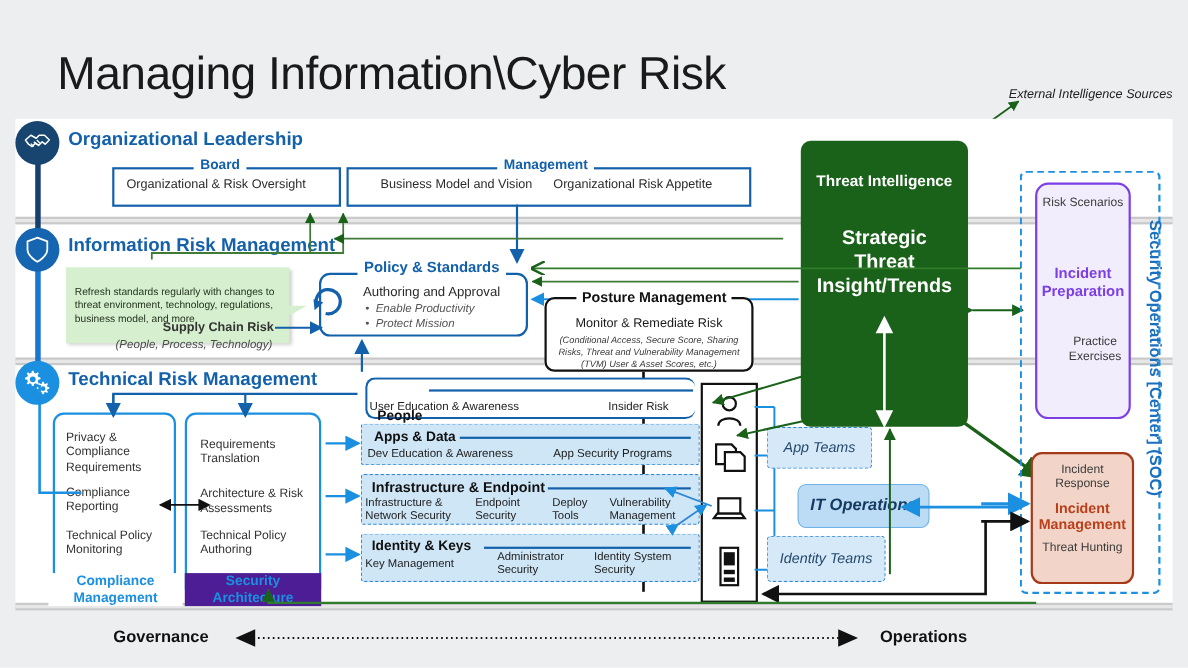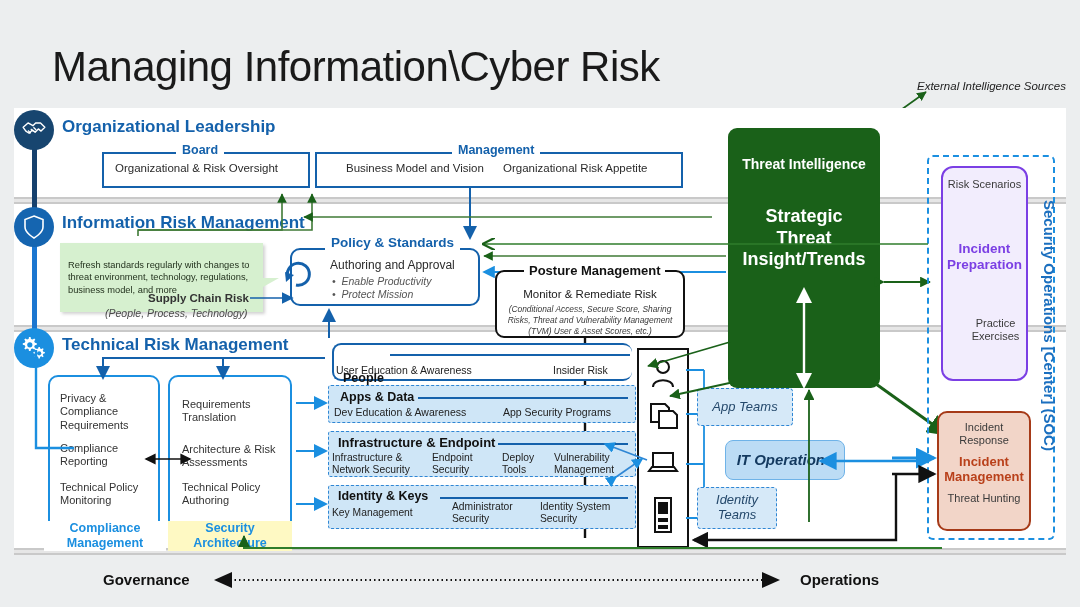--- a/index.html
+++ b/index.html
@@ -248,21 +248,21 @@
   <div class="abs bracketbox thin" style="left:48px;top:375px;width:112px;height:170px;border-color:#1b8fe0;"></div>
   <div class="abs" style="left:60px;top:392px;width:100px;font-size:11px;color:#333;line-height:1.22;">Privacy &amp; Compliance Requirements</div>
   <div class="abs" style="left:60px;top:442px;width:100px;font-size:11px;color:#333;line-height:1.22;">Compliance Reporting</div>
   <div class="abs" style="left:60px;top:481px;width:100px;font-size:11px;color:#333;line-height:1.22;">Technical Policy Monitoring</div>
   <div class="abs" style="left:44px;top:521px;width:122px;text-align:center;font-size:12.5px;font-weight:bold;color:#1b8fe0;line-height:1.2;background:#fff;">Compliance Management</div>
 
   <div class="abs bracketbox thin" style="left:168px;top:375px;width:124px;height:170px;border-color:#1b8fe0;"></div>
   <div class="abs" style="left:182px;top:398px;width:110px;font-size:11px;color:#333;line-height:1.22;">Requirements Translation</div>
   <div class="abs" style="left:182px;top:443px;width:112px;font-size:11px;color:#333;line-height:1.22;">Architecture &amp; Risk Assessments</div>
   <div class="abs" style="left:182px;top:481px;width:110px;font-size:11px;color:#333;line-height:1.22;">Technical Policy Authoring</div>
-  <div class="abs" style="left:168px;top:521px;width:124px;text-align:center;font-size:12.5px;font-weight:bold;color:#1b8fe0;line-height:1.2;background:#fef9c3;">Security Architecture</div>
+  <div class="abs" style="left:168px;top:521px;width:124px;text-align:center;font-size:12.5px;font-weight:bold;color:#1b8fe0;line-height:1.2;background:#4c1d95;">Security Architecture</div>
 
   <svg class="abs" style="left:140px;top:450px;" width="58" height="18">
     <line x1="6" y1="9" x2="50" y2="9" stroke="#111" stroke-width="1.6" marker-end="url(#kArrow)" marker-start="url(#kArrowStart)"></line>
   </svg>
 
   <svg class="abs" style="left:95px;top:348px;" width="240" height="32">
     <path d="M8,30 L8,10 L230,10" fill="none" stroke="#1461ab" stroke-width="2"></path>
     <path d="M8,10 L8,30" fill="none" stroke="#1461ab" stroke-width="2" marker-end="url(#bArrow)"></path>
     <path d="M128,10 L128,30" fill="none" stroke="#1461ab" stroke-width="2" marker-end="url(#bArrow)"></path>
   </svg>
@@ -348,21 +348,21 @@
   <svg class="abs" style="left:614px;top:455px;" width="34" height="26">
     <line x1="2" y1="22" x2="28" y2="4" stroke="#2f86d4" stroke-width="1.6" marker-end="url(#lbArrow)" marker-start="url(#lbArrow)"></line>
   </svg>
 
   <div class="abs teambox" style="left:697px;top:388px;width:96px;height:38px;font-size:13px;">
     <span>App Teams</span>
   </div>
   <div class="abs teambox hi" style="left:697px;top:440px;width:120px;height:40px;margin-left:28px;">
     <span>IT Operations</span>
   </div>
-  <div class="abs teambox" style="left:697px;top:487px;width:80px;height:42px;font-size:13px;">
+  <div class="abs teambox" style="left:697px;top:487px;width:108px;height:42px;font-size:13px;">
     <span>Identity Teams</span>
   </div>
 
   <svg class="abs" style="left:815px;top:452px;" width="110" height="18">
     <line x1="106" y1="9" x2="6" y2="9" stroke="#1b8fe0" stroke-width="2.6" marker-end="url(#lbArrow)"></line>
   </svg>
 
   <div class="abs" id="threat" style="left:728px;top:128px;width:152px;height:260px;">
     <div style="margin-top:28px;" id="threatTtl">Threat Intelligence</div>
     <div class="threatSub" style="margin-top:34px;padding:0 12px;">Strategic Threat Insight/Trends</div>
@@ -388,21 +388,21 @@
   <svg class="abs" style="left:872px;top:380px;" width="86" height="62">
     <line x1="4" y1="4" x2="74" y2="54" stroke="#1a6119" stroke-width="3" marker-end="url(#gArrow)"></line>
   </svg>
 
   <div class="abs" id="socdash" style="left:927px;top:155px;width:128px;height:385px;"></div>
   <div class="abs" id="soclabel" style="left:1058px;top:200px;">Security Operations [Center] (SOC)</div>
 
   <div class="abs" id="prepbox" style="left:941px;top:166px;width:87px;height:215px;">
     <div class="smallmuted" style="margin-top:10px;font-size:11px;">Risk Scenarios</div>
     <div class="bigpurple" style="margin-top:50px;font-size:13.5px;">Incident Preparation</div>
-    <div class="smallmuted" style="margin-top:44px;font-size:11px;padding-left:22px;">Practice Exercises</div>
+    <div class="smallmuted" style="margin-top:32px;font-size:11px;padding-left:22px;">Practice Exercises</div>
   </div>
 
   <div class="abs" id="incbox" style="left:937px;top:411px;width:94px;height:120px;">
     <div class="smallmuted" style="margin-top:8px;font-size:11px;">Incident Response</div>
     <div class="bigred" style="margin-top:7px;font-size:13px;">Incident Management</div>
     <div class="smallmuted" style="margin-top:7px;font-size:11px;">Threat Hunting</div>
   </div>
 
   <svg class="abs" style="left:890px;top:448px;" width="56" height="40">
     <line x1="2" y1="10" x2="44" y2="10" stroke="#1b8fe0" stroke-width="3" marker-end="url(#lbArrow)"></line>

